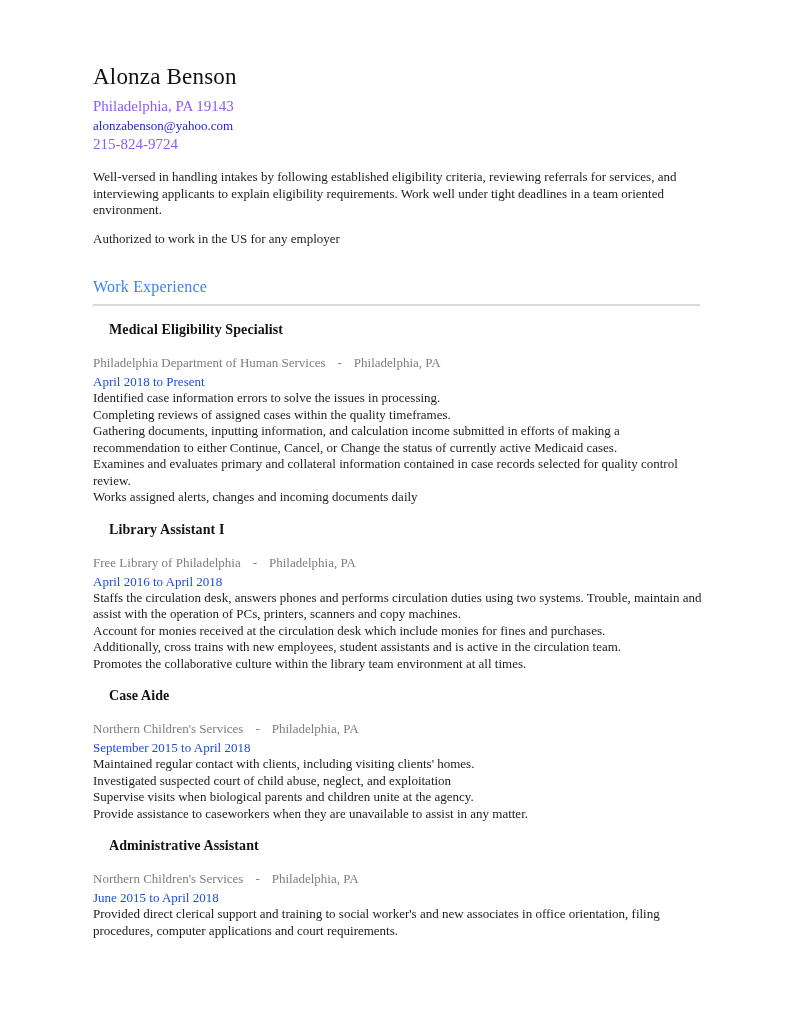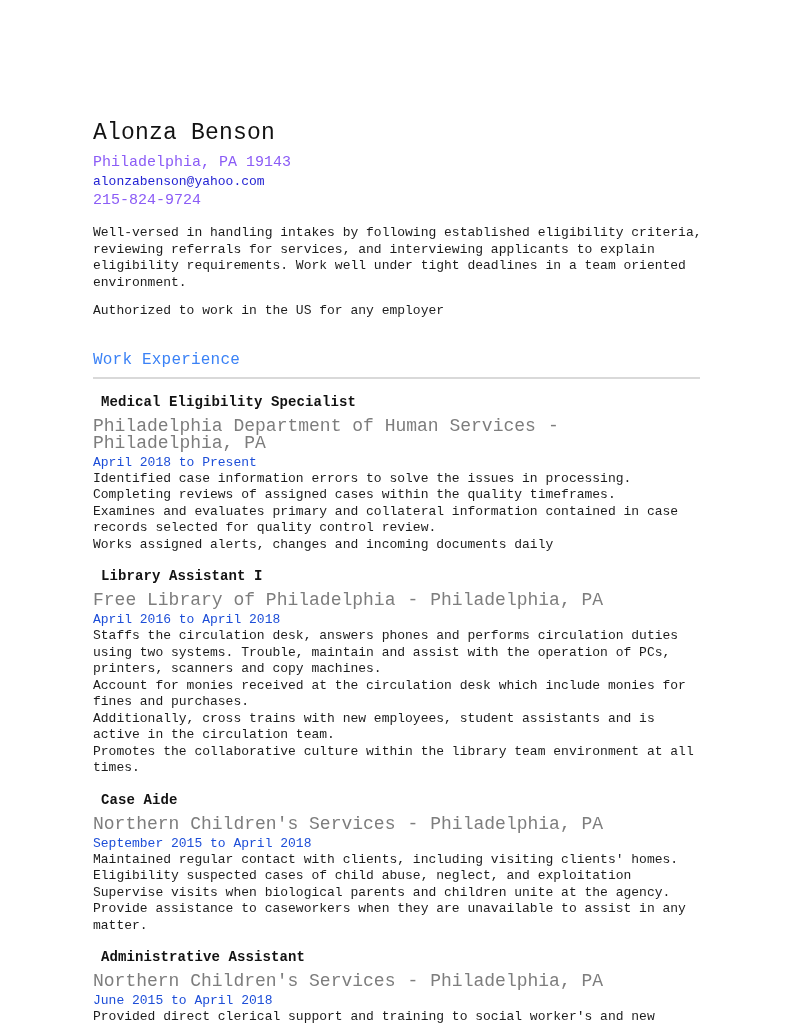--- a/index.html
+++ b/index.html
@@ -2,22 +2,22 @@
 <html><head>
 <meta charset="utf-8">
 <style>
   html, body { margin: 0; padding: 0; background: #ffffff; }
   .page {
     position: relative;
     width: 730px;
     height: 1024px;
     box-sizing: border-box;
     background: #ffffff;
-    padding: 120px 90px 0 93px;
-    font-family: Liberation Mono, monospace;
+    padding: 64px 90px 0 93px;
+    font-family: Liberation Serif, serif;
     color: #222222;
     overflow: hidden;
   }
   .content { width: 610px; }
 
   h1.name {
     margin: 0 0 7px 0;
     font-size: 23px;
     font-weight: 400;
     color: #121212;
@@ -37,22 +37,22 @@
     letter-spacing: 0.2px;
   }
   hr.section-divider {
     border: none;
     border-top: 2px solid #d9d9d9;
     margin: 8px 0 0 0;
     width: 607px;
   }
 
   article.job { margin-top: 15px; }
-  h3.job-title { margin: 8px; font-size: 14px; font-weight: 700; color: #121212; letter-spacing: 0.1px; }
-  .job-meta { margin-top: 3px; font-size: 18px; line-height: 17px; color: #7d7d7d; }
+  h3.job-title { margin: 16px; font-size: 14px; font-weight: 700; color: #121212; letter-spacing: 0.1px; }
+  .job-meta { margin-top: 3px; font-size: 13px; line-height: 17px; color: #7d7d7d; }
   .job-meta .sep { margin: 0 12px; }
   .job-dates { margin-top: 2px; font-size: 13px; line-height: 17px; color: #1d4ed8; }
   .job-description { font-size: 13px; line-height: 16.5px; color: #1c1c1c; }
 </style>
 </head>
 <body>
 
 <div class="page">
   <div class="content">
 
@@ -74,20 +74,21 @@
 
       <article class="job">
         <h3 class="job-title">Medical Eligibility Specialist</h3>
         <div class="job-meta">
           <span>Philadelphia Department of Human Services</span><span class="sep">-</span><span>Philadelphia, PA</span>
         </div>
         <div class="job-dates">April 2018 to Present</div>
         <div class="job-description">
           <div>Identified case information errors to solve the issues in processing.</div>
           <div>Completing reviews of assigned cases within the quality timeframes.</div>
+          <div>Gathering documents, inputting information, and calculation income submitted in efforts of making a recommendation to either Continue, Cancel, or Change the status of currently active Medicaid cases.</div>
           <div>Examines and evaluates primary and collateral information contained in case records selected for quality control review.</div>
           <div>Works assigned alerts, changes and incoming documents daily</div>
         </div>
       </article>
 
       <article class="job">
         <h3 class="job-title">Library Assistant I</h3>
         <div class="job-meta">
           <span>Free Library of Philadelphia</span><span class="sep">-</span><span>Philadelphia, PA</span>
         </div>
@@ -101,21 +102,21 @@
       </article>
 
       <article class="job">
         <h3 class="job-title">Case Aide</h3>
         <div class="job-meta">
           <span>Northern Children's Services</span><span class="sep">-</span><span>Philadelphia, PA</span>
         </div>
         <div class="job-dates">September 2015 to April 2018</div>
         <div class="job-description">
           <div>Maintained regular contact with clients, including visiting clients' homes.</div>
-          <div>Eligibility suspected cases of child abuse, neglect, and exploitation</div>
+          <div>Investigated suspected court of child abuse, neglect, and exploitation</div>
           <div>Supervise visits when biological parents and children unite at the agency.</div>
           <div>Provide assistance to caseworkers when they are unavailable to assist in any matter.</div>
         </div>
       </article>
 
       <article class="job">
         <h3 class="job-title">Administrative Assistant</h3>
         <div class="job-meta">
           <span>Northern Children's Services</span><span class="sep">-</span><span>Philadelphia, PA</span>
         </div>

